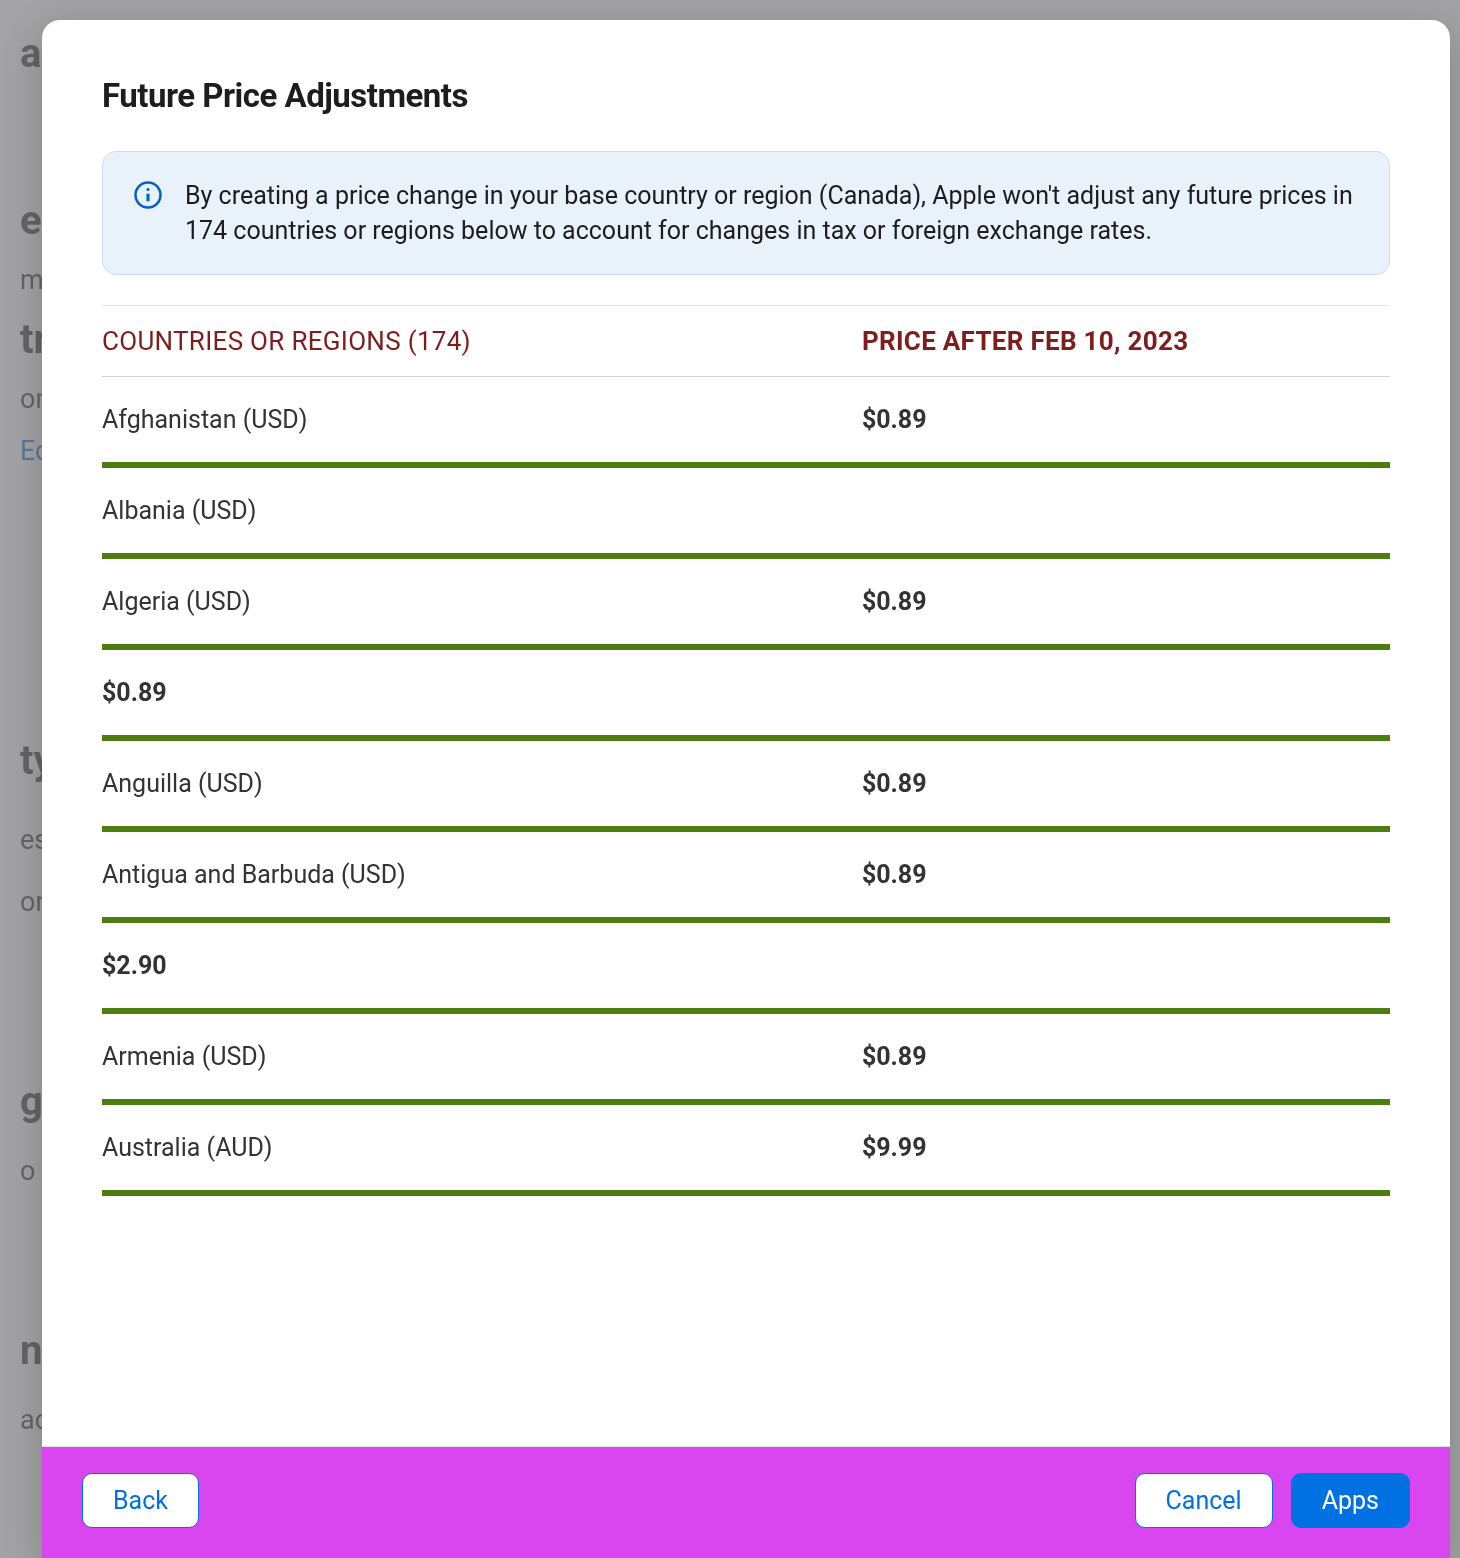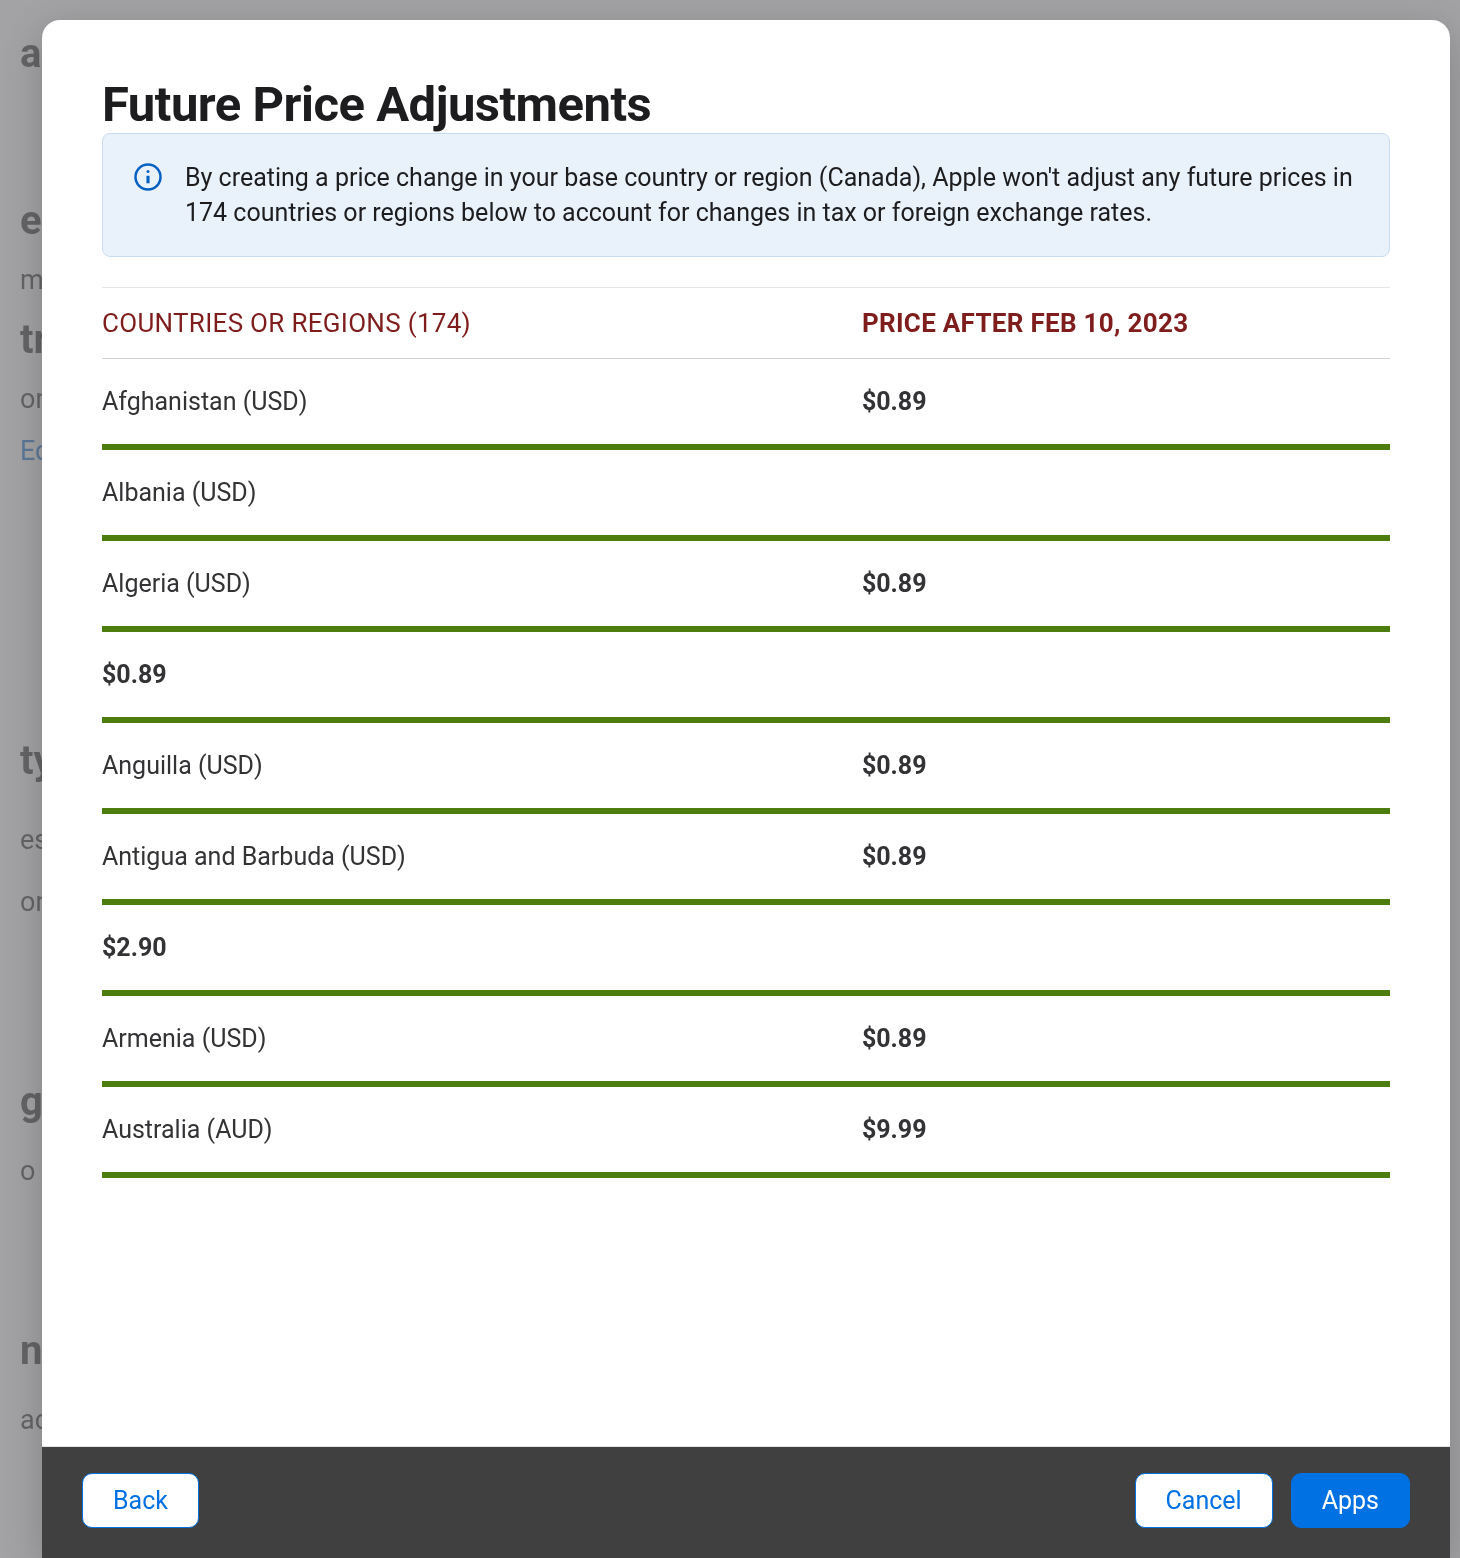--- a/index.html
+++ b/index.html
@@ -58,29 +58,30 @@
       flex-direction: column;
       overflow: hidden;
       box-shadow: 0 10px 40px rgba(0,0,0,0.2);
     }
     .modal-body {
       flex: 1;
       overflow-y: auto;
       padding: 56px 60px 20px 60px;
     }
     .modal-title {
-      font-size: 49px;
+      font-size: 33px;
       font-weight: 700;
       color: #1d1d1f;
+      margin-bottom: 36px;
       letter-spacing: -0.5px;
     }
     .info-banner {
       background: #e9f1fb;
       border: 1px solid #c9dcf3;
-      border-radius: 8px;
+      border-radius: 14px;
       padding: 26px 30px;
       display: flex;
       gap: 22px;
       align-items: flex-start;
       margin-bottom: 30px;
     }
     .info-icon {
       flex-shrink: 0;
       width: 30px;
       height: 30px;
@@ -120,21 +121,21 @@
     .table-cell {
       font-size: 25px;
       color: #333336;
     }
     .modal-footer {
       border-top: 1px solid #e5e5e7;
       padding: 26px 40px 30px 40px;
       display: flex;
       justify-content: space-between;
       align-items: center;
-      background: #404040;
+      background: #d946ef;
     }
     .footer-right {
       display: flex;
       gap: 18px;
     }
     .btn {
       font-size: 25px;
       padding: 14px 30px;
       border-radius: 10px;
       cursor: pointer;

